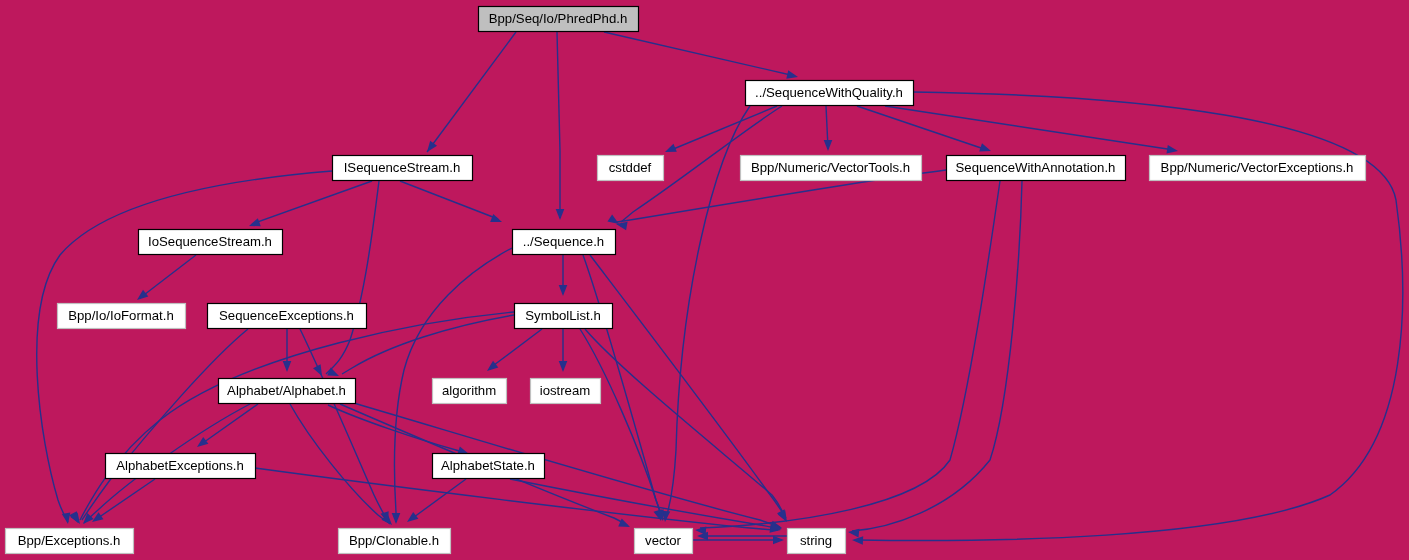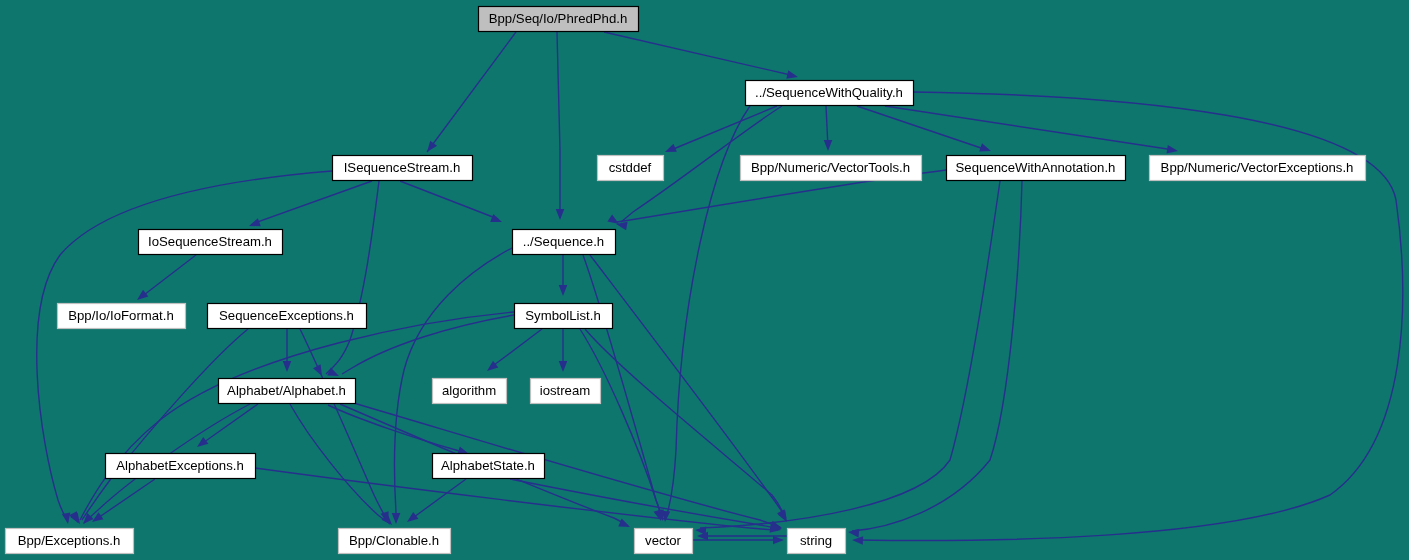--- a/index.html
+++ b/index.html
@@ -4,21 +4,21 @@
 <style>
   html, body {
     margin: 0;
     padding: 0;
     background: #ffffff;
   }
   #graph-root {
     position: relative;
     width: 1409px;
     height: 560px;
-    background: #0f766e;
+    background: #be185d;
     font-family: "Liberation Sans", sans-serif;
     overflow: hidden;
   }
   svg#graph-svg {
     position: absolute;
     left: 0;
     top: 0;
     width: 1409px;
     height: 560px;
     display: block;

